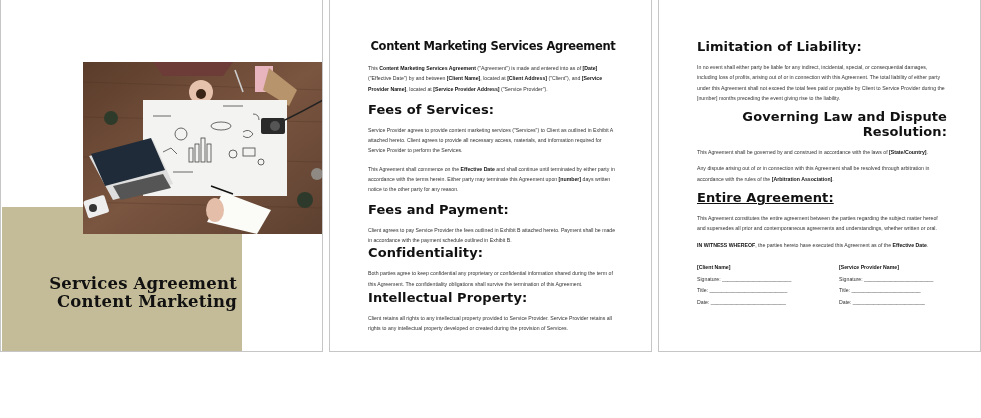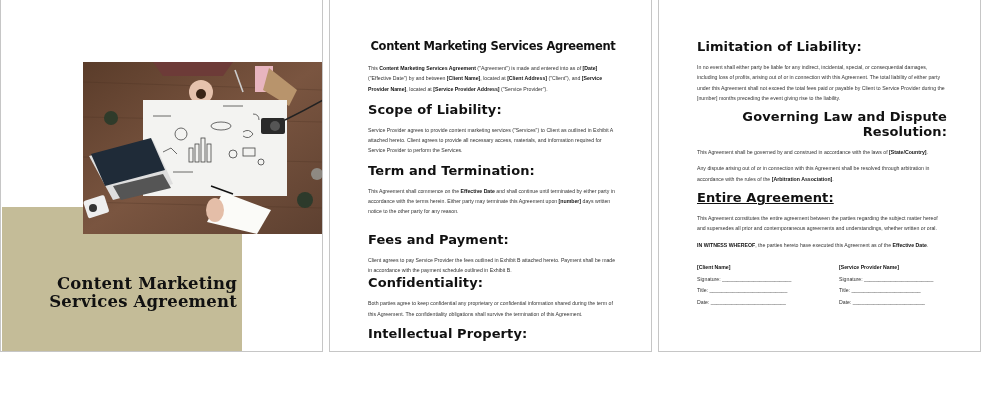--- a/index.html
+++ b/index.html
@@ -92,43 +92,42 @@
 
       <rect x="2" y="136" width="22" height="18" rx="2" fill="#eee" transform="rotate(-18 12 144)"></rect>
       <circle cx="10" cy="146" r="4" fill="#333"></circle>
 
       <polygon points="140,130 188,148 174,172 124,160" fill="#fbfbf8"></polygon>
       <ellipse cx="132" cy="148" rx="9" ry="12" fill="#e4bea8"></ellipse>
       <line x1="128" y1="124" x2="150" y2="132" stroke="#111" stroke-width="1.4"></line>
     </svg>
   </div>
   <div class="cover-title">
+    <div>Services Agreement</div>
     <div>Content Marketing</div>
-    <div>Services Agreement</div>
   </div>
 </div>
 
 <div class="page" id="page2">
   <div class="doc">
     <h1 class="doc-title">Content Marketing Services Agreement</h1>
     <p class="p" style="margin-top:10px;"><span>This </span><b>Content Marketing Services Agreement</b><span> ("Agreement") is made and entered into as of </span><b>[Date]</b><span> ("Effective Date") by and between </span><b>[Client Name]</b><span>, located at </span><b>[Client Address]</b><span> ("Client"), and </span><b>[Service Provider Name]</b><span>, located at </span><b>[Service Provider Address]</b><span> ("Service Provider").</span></p>
 
-    <h2 class="h" style="margin-top:8px;">Scope of Liability:</h2>
+    <h2 class="h" style="margin-top:8px;">Fees of Services:</h2>
     <p class="p" style="margin-top:8px;">Service Provider agrees to provide content marketing services ("Services") to Client as outlined in Exhibit A attached hereto. Client agrees to provide all necessary access, materials, and information required for Service Provider to perform the Services.</p>
 
-    <h2 class="h" style="margin-top:7px;">Term and Termination:</h2>
     <p class="p" style="margin-top:8px;"><span>This Agreement shall commence on the </span><b>Effective Date</b><span> and shall continue until terminated by either party in accordance with the terms herein. Either party may terminate this Agreement upon </span><b>[number]</b><span> days written notice to the other party for any reason.</span></p>
 
-    <h2 class="h" style="margin-top:15px;">Fees and Payment:</h2>
+    <h2 class="h" style="margin-top:7px;">Fees and Payment:</h2>
     <p class="p" style="margin-top:8px;">Client agrees to pay Service Provider the fees outlined in Exhibit B attached hereto. Payment shall be made in accordance with the payment schedule outlined in Exhibit B.</p>
 
     <h2 class="h" style="margin-top:0;">Confidentiality:</h2>
     <p class="p" style="margin-top:8px;">Both parties agree to keep confidential any proprietary or confidential information shared during the term of this Agreement. The confidentiality obligations shall survive the termination of this Agreement.</p>
 
-    <h2 class="h" style="margin-top:7px;">Intellectual Property:</h2>
+    <h2 class="h" style="margin-top:1px;">Intellectual Property:</h2>
     <p class="p" style="margin-top:8px;">Client retains all rights to any intellectual property provided to Service Provider. Service Provider retains all rights to any intellectual property developed or created during the provision of Services.</p>
   </div>
 </div>
 
 <div class="page" id="page3">
   <div class="doc">
     <h2 class="h" style="margin-top:39px;">Limitation of Liability:</h2>
     <p class="p" style="margin-top:8px;">In no event shall either party be liable for any indirect, incidental, special, or consequential damages, including loss of profits, arising out of or in connection with this Agreement. The total liability of either party under this Agreement shall not exceed the total fees paid or payable by Client to Service Provider during the [number] months preceding the event giving rise to the liability.</p>
 
     <h2 class="h" style="margin-top:6px;text-align:right;">Governing Law and Dispute Resolution:</h2>

